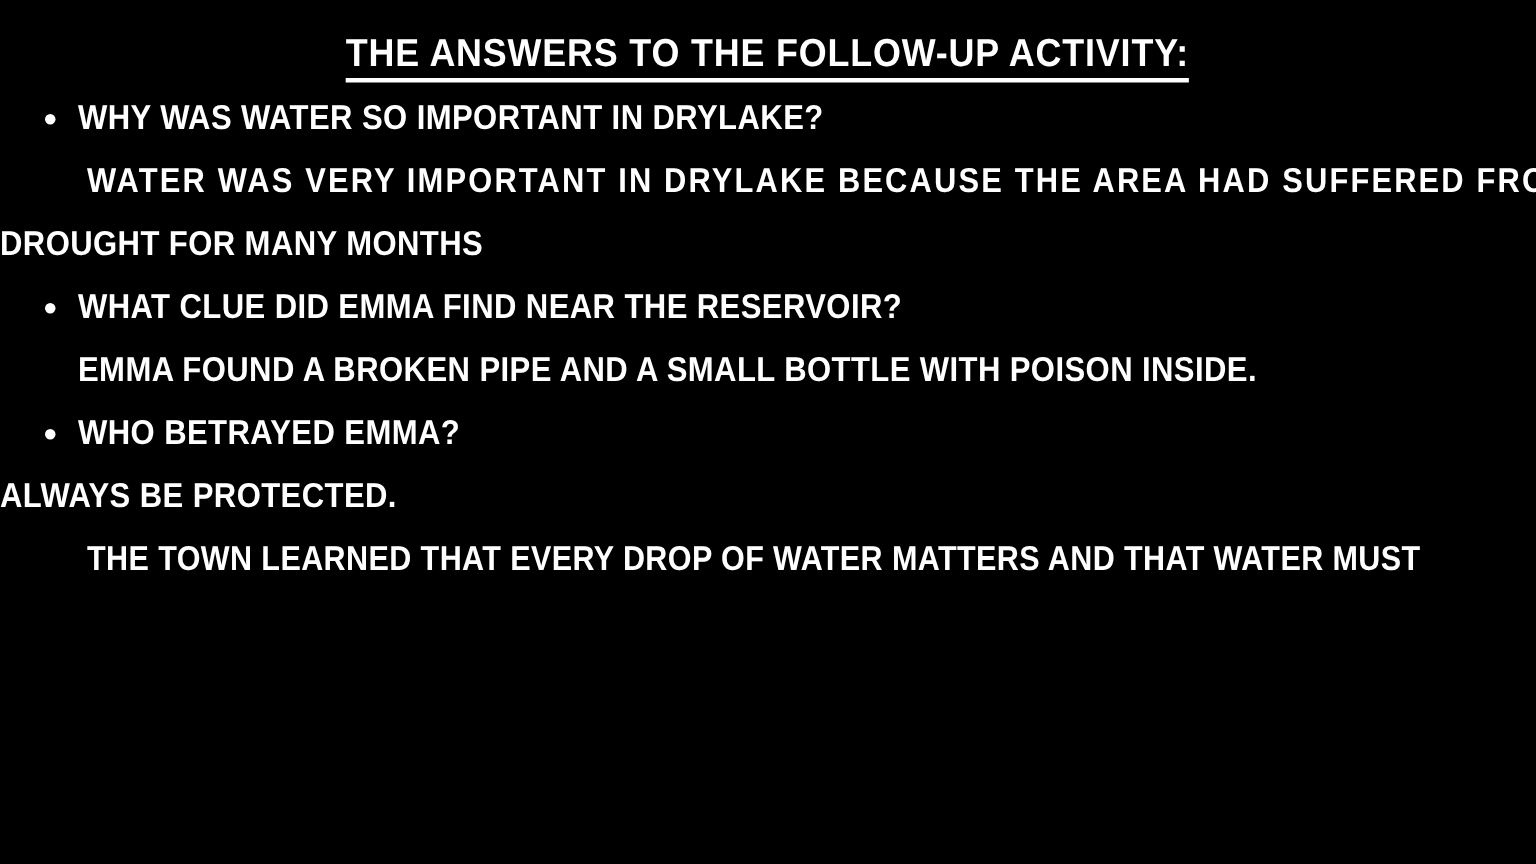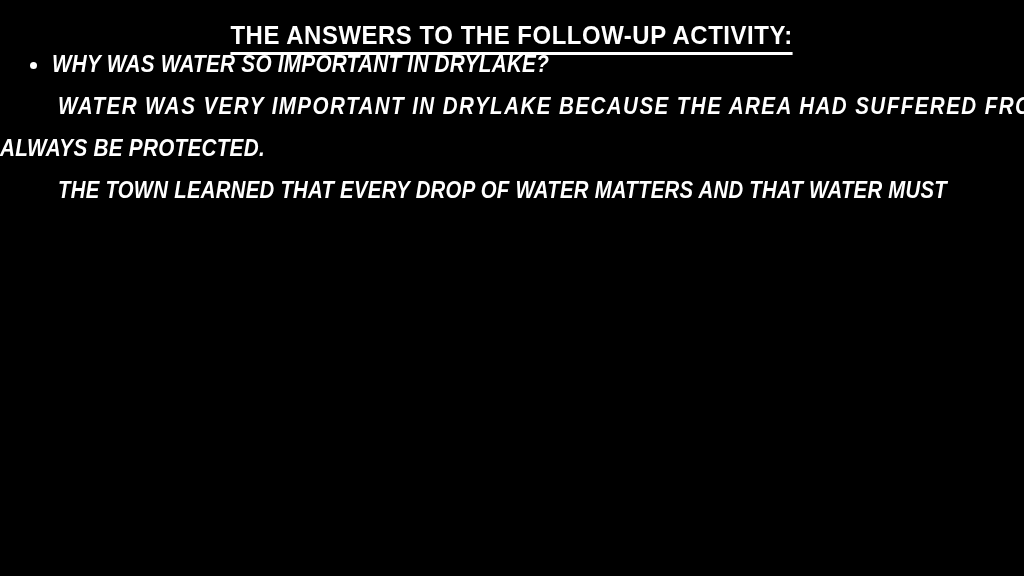--- a/index.html
+++ b/index.html
@@ -44,24 +44,23 @@
     transform: scaleX(0.92);
     transform-origin: center center;
     border-bottom: 3px solid #ffffff;
     padding-bottom: 2px;
     white-space: nowrap;
   }
 
   
   .content {
     position: absolute;
-    top: 43px;
+    top: 57px;
     left: 0;
     width: 928px;
-    font-style: italic;
   }
 
   .qa-block { display: block; }
 
   .question-line {
     position: relative;
     height: 42px;
     line-height: 42px;
     padding-left: 52px;
     white-space: nowrap;
@@ -122,27 +121,43 @@
   <div class="content">
 
     <div class="qa-block">
       <div class="question-line">
         <span class="bullet-dot"></span>
         <span class="q-text">WHY WAS WATER SO IMPORTANT IN DRYLAKE?</span>
       </div>
       <div class="answer-line indent-wide">
         <span class="a-text spaced">WATER WAS VERY IMPORTANT IN DRYLAKE BECAUSE THE AREA HAD SUFFERED FROM</span>
       </div>
+      <div class="answer-line wrap">
+        <span class="a-text">DROUGHT FOR MANY MONTHS</span>
+      </div>
     </div>
 
+    <div class="qa-block">
+      <div class="question-line">
+        <span class="bullet-dot"></span>
+        <span class="q-text">WHAT CLUE DID EMMA FIND NEAR THE RESERVOIR?</span>
+      </div>
+      <div class="answer-line">
+        <span class="a-text">EMMA FOUND A BROKEN PIPE AND A SMALL BOTTLE WITH POISON INSIDE.</span>
+      </div>
+    </div>
 
     <div class="qa-block">
     </div>
 
     <div class="qa-block">
+      <div class="question-line">
+        <span class="bullet-dot"></span>
+        <span class="q-text">WHO BETRAYED EMMA?</span>
+      </div>
     </div>
 
     <div class="qa-block">
       <div class="answer-line wrap">
         <span class="a-text">ALWAYS BE PROTECTED.</span>
       </div>
       <div class="answer-line indent-wide">
         <span class="a-text tight">THE TOWN LEARNED THAT EVERY DROP OF WATER MATTERS AND THAT WATER MUST</span>
       </div>
     </div>

